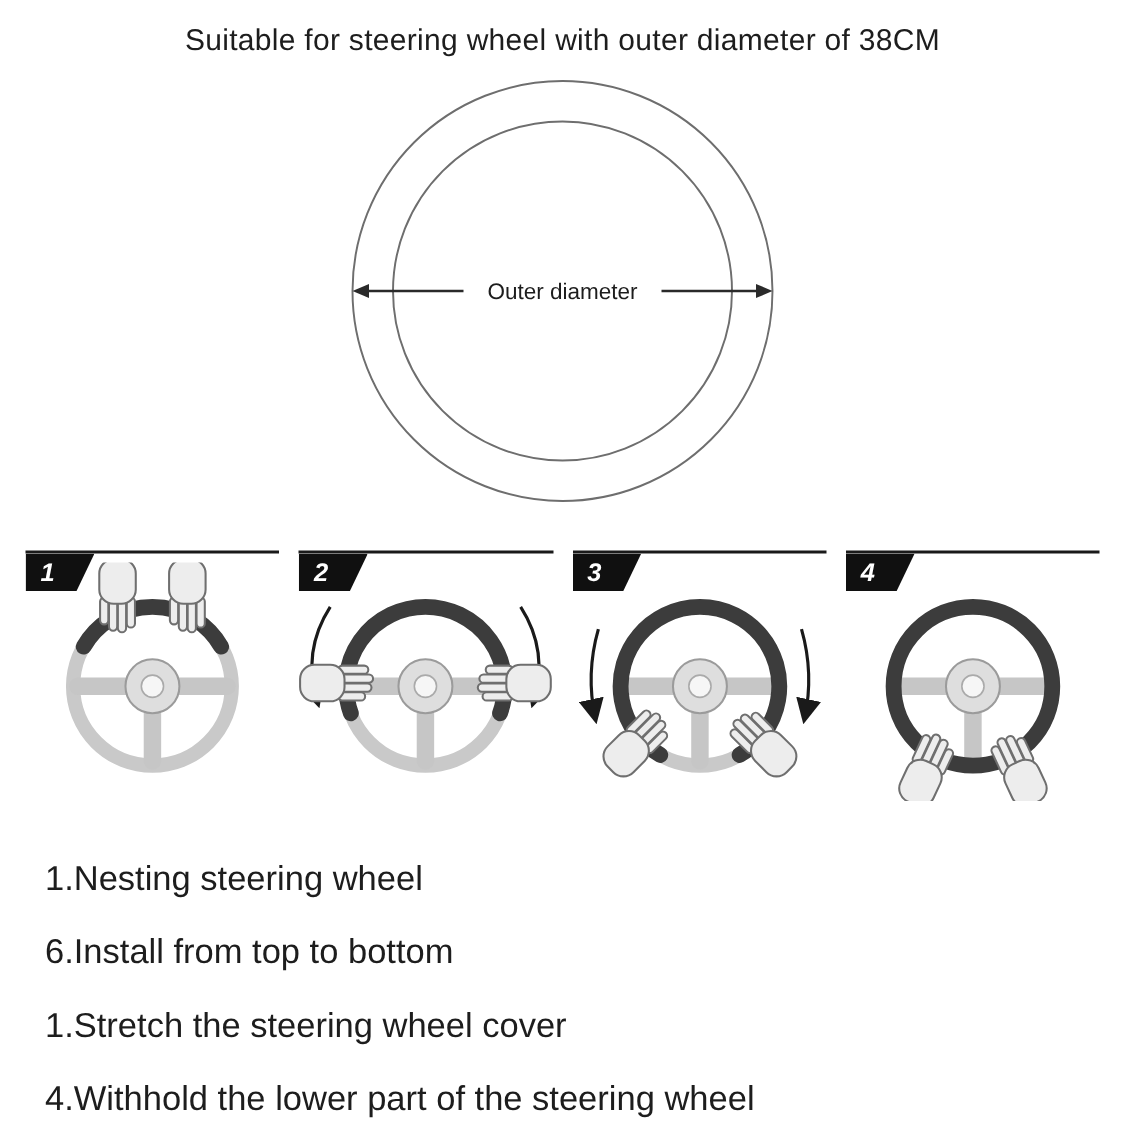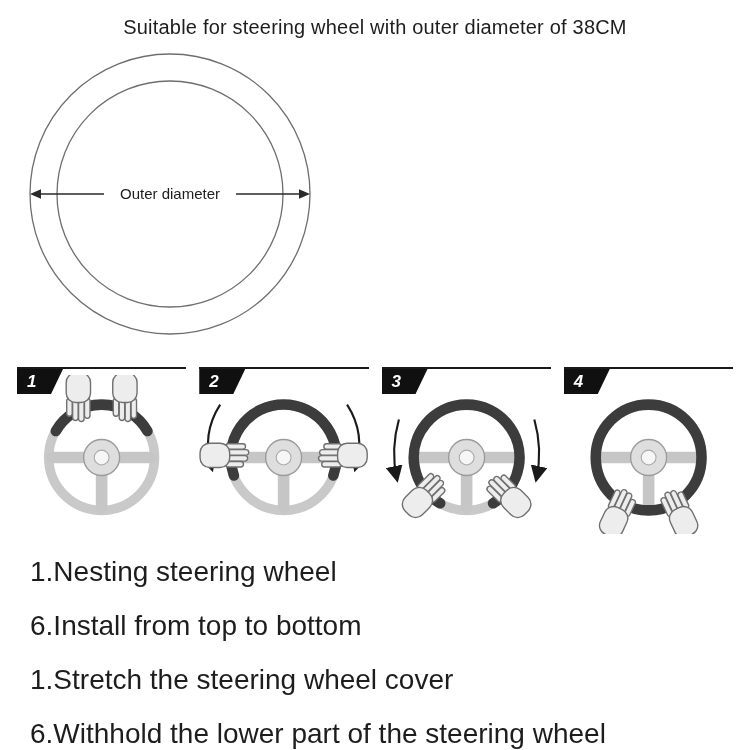--- a/index.html
+++ b/index.html
@@ -8,34 +8,34 @@
     --diagram-stroke:#6e6e6e; --wheel-cover:#3c3c3c; --wheel-base:#c9c9c9;
   }
   *{box-sizing:border-box}
   html,body{margin:0;padding:0}
   body{
     width:750px;height:750px;overflow:hidden;
     background:var(--background);color:var(--text);
     font-family:"Liberation Sans",sans-serif;
   }
   .title{margin:0;padding:16px 8px 0;text-align:center;font-size:20px;font-weight:400;letter-spacing:.2px;white-space:nowrap}
-  .diagram-wrap{display:flex;justify-content:flex-start;margin-top:4px}
+  .diagram-wrap{display:flex;justify-content:center;margin-top:4px}
   .steps{display:flex;gap:13px;padding:0 17px;margin-top:22px}
   .panel{position:relative;flex:1;border-top:2px solid #1a1a1a}
   .badge{
     position:absolute;top:0;left:0;width:46px;height:25px;
     background:var(--badge-background);
     clip-path:polygon(0 0,100% 0,74% 100%,0 100%);
     display:flex;align-items:center;padding-left:10px;
   }
   .badge span{color:var(--badge-text);font-size:17px;font-weight:bold;font-style:italic;font-family:"Liberation Sans",sans-serif}
   .panel svg.illus{width:100%;height:auto;display:block;margin-top:6px}
   .cover{stroke:var(--wheel-cover);stroke-width:10;fill:none;stroke-linecap:round}
   .step-arrow{stroke:#1a1a1a;stroke-width:2;fill:none}
-  .instructions{list-style:none;margin:22px 0 0;padding:0 0 0 30px;font-size:28px}
+  .instructions{list-style:none;margin:38px 0 0;padding:0 0 0 30px;font-size:23px}
   .instructions li{margin-bottom:22px}
 </style>
 </head>
 <body>
 
 <svg width="0" height="0" style="position:absolute" aria-hidden="true">
   <defs>
     <marker id="arrowhead" markerWidth="8" markerHeight="8" refX="6" refY="4" orient="auto">
       <path d="M0 0 L8 4 L0 8 Z" fill="#1a1a1a"></path>
     </marker>
@@ -124,14 +124,14 @@
       <use href="#hand" transform="translate(108,128) rotate(-25)"></use>
     </svg>
   </div>
 
 </div>
 
 <ol class="instructions">
   <li>1.Nesting steering wheel</li>
   <li>6.Install from top to bottom</li>
   <li>1.Stretch the steering wheel cover</li>
-  <li>6.Withhold the lower part of the steering wheel</li>
+  <li>4.Withhold the lower part of the steering wheel</li>
 </ol>
 
 </body></html>

